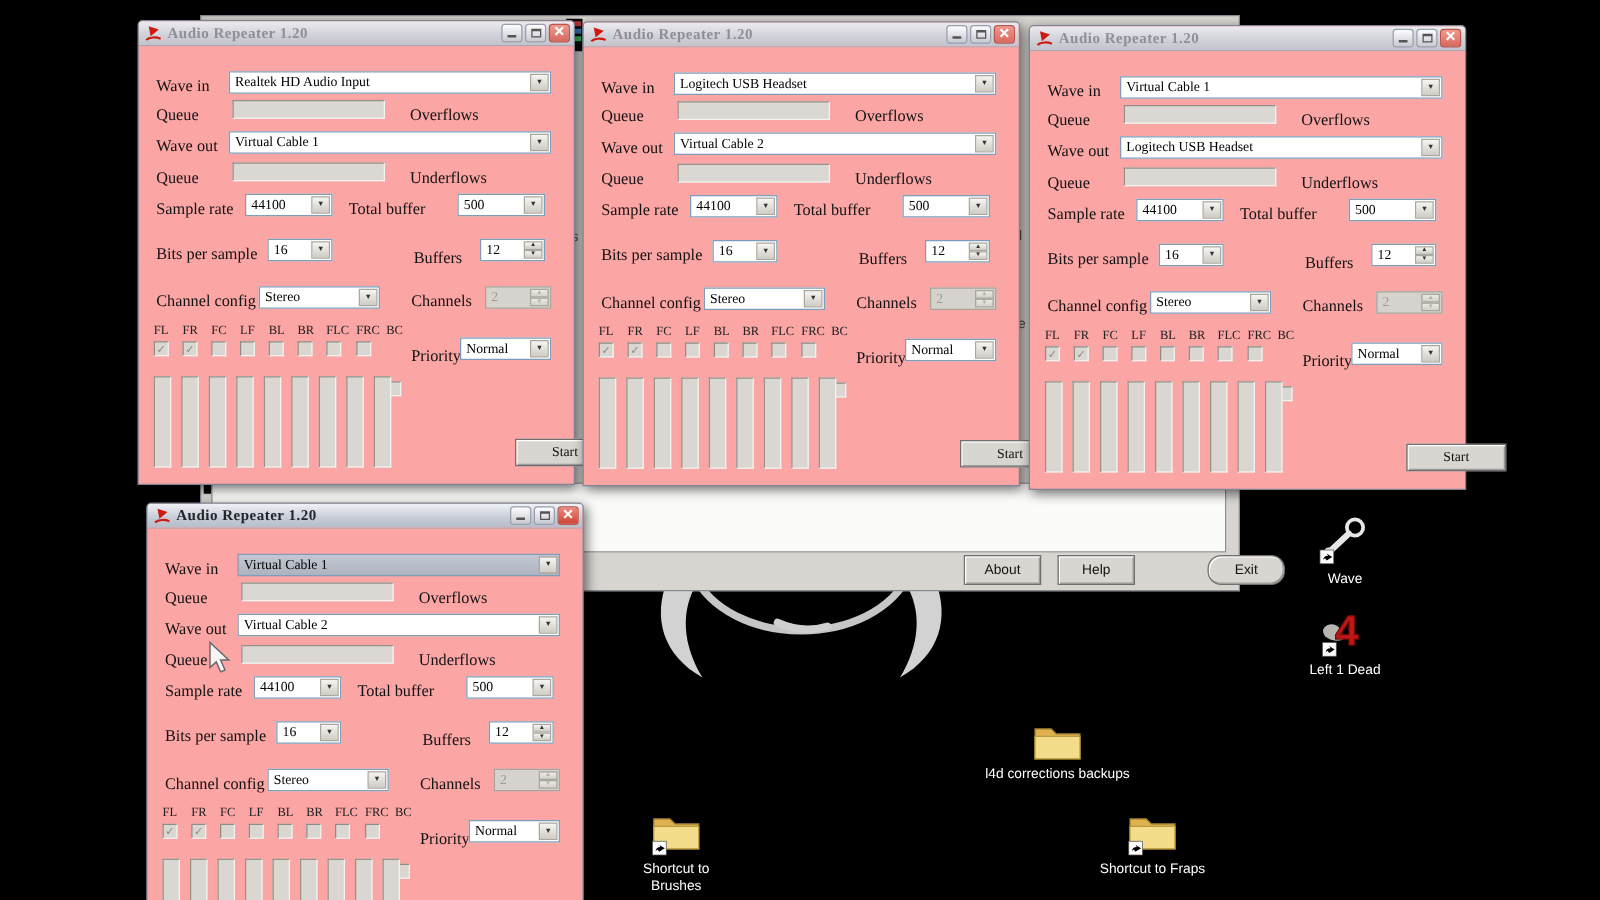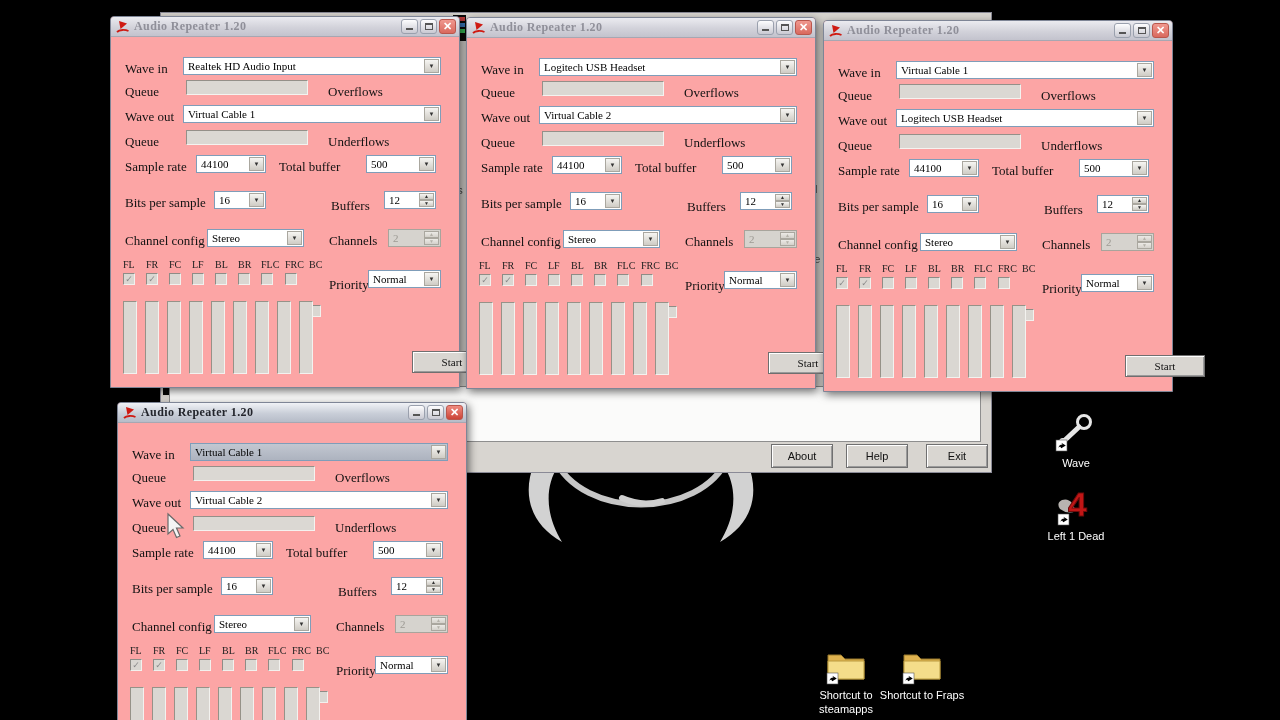--- a/index.html
+++ b/index.html
@@ -14,21 +14,21 @@
 
   
   .bg-dialog { position:absolute; left:160px; top:12px; width:832px; height:461px;
     background:#d8d5d0; border:1px solid #8a8a96; z-index:1; }
   .bg-list { position:absolute; left:8px; top:373px; width:812px; height:56px;
     background:#fbfbfa; border:1px solid #8e8e8e; }
   .bg-btn { position:absolute; top:431px; width:62px; height:24px;
     background:#d9d6d1; border:1px solid #707070; font-size:11px;
     box-shadow: inset 1px 1px 0 #ffffff, inset -1px -1px 0 #9a9a9a;
     display:flex; align-items:center; justify-content:center; color:#111; }
-  .bg-btn.b0 { left:610px; } .bg-btn.b1 { left:685px; } .bg-btn.b2 { left:765px; }
+  .bg-btn.b0 { left:610px; } .bg-btn.b1 { left:685px; } .bg-btn.b2 { left:805px;border-radius:11px; }
   .frag { position:absolute; font-size:11px; color:#4a4a4a; }
   .frag.f0 { left:286px; top:86px; } .frag.f1 { left:287px; top:171px; }
   .frag.f2 { left:648px; top:170px; } .frag.f3 { left:646px; top:240px; }
   .bg-mini-icon { position:absolute; left:292px; top:2px; width:13px; height:26px; background:#0a0a0a; }
   .bg-mini-icon span { display:block; height:4px; margin:2px 1px 0 1px; }
   .bg-mini-icon .s1 { background:#c03a3a; } .bg-mini-icon .s2 { background:#3a7ac0; } .bg-mini-icon .s3 { background:#3ac05a; }
   .bg-chip-black { position:absolute; left:2px; top:370px; width:12px; height:12px; background:#050505; }
   .bg-chip-grey  { position:absolute; left:16px; top:370px; width:14px; height:12px; background:#c2c2c2; border:1px solid #8b8b8b; }
 
   
@@ -711,31 +711,38 @@
   <div class="desk-icon" id="icon-l4d">
     <svg width="48" height="44" viewBox="0 0 48 44">
       <path d="M8 26 q-4 -6 2 -9 q6 -2 10 3 l4 8 q-8 4 -16 -2 z" fill="#b8b4b0"></path>
       <text x="16" y="33" font-family="Liberation Sans, sans-serif" font-size="34" font-weight="bold" fill="#c01616" stroke="#6f0b0b" stroke-width="1">4</text>
       <rect x="6" y="31" width="11" height="11" fill="#fff" stroke="#555" stroke-width="0.6"></rect>
       <path d="M8.5 39.5 q0 -4 4 -4 l-1.2 -1.8 4.5 2.8 -4.5 2.8 -1.2 -1.8 q-1.6 .4 -1.6 2 z" fill="#000"></path>
     </svg>
     <span class="icon-label">Left 1 Dead</span>
   </div>
 
-
-
-  <div class="desk-icon" id="icon-steamapps">
+  <div class="desk-icon" id="icon-backups">
+    <svg width="42" height="34" viewBox="0 0 42 34">
+      <path d="M3 7 h13 l4 4 h19 v20 h-36 z" fill="#dfb24f" stroke="#96772a"></path>
+      <path d="M3 13 h36 v18 h-36 z" fill="#f4dd8a" stroke="#b99a3f"></path>
+    </svg>
+    <span class="icon-label">l4d corrections backups</span>
+  </div>
+
+  <div class="desk-icon" id="icon-brushes">
     <svg width="42" height="38" viewBox="0 0 42 38">
       <path d="M3 7 h13 l4 4 h19 v20 h-36 z" fill="#dfb24f" stroke="#96772a"></path>
       <path d="M3 13 h36 v18 h-36 z" fill="#f4dd8a" stroke="#b99a3f"></path>
       <rect x="2" y="25" width="11" height="11" fill="#fff" stroke="#555" stroke-width="0.6"></rect>
       <path d="M4.5 33.5 q0 -4 4 -4 l-1.2 -1.8 4.5 2.8 -4.5 2.8 -1.2 -1.8 q-1.6 .4 -1.6 2 z" fill="#000"></path>
     </svg>
-    <span class="icon-label">Shortcut to steamapps</span>
-  </div>
+    <span class="icon-label">Shortcut to Brushes</span>
+  </div>
+
 
   <div class="desk-icon" id="icon-fraps">
     <svg width="42" height="38" viewBox="0 0 42 38">
       <path d="M3 7 h13 l4 4 h19 v20 h-36 z" fill="#dfb24f" stroke="#96772a"></path>
       <path d="M3 13 h36 v18 h-36 z" fill="#f4dd8a" stroke="#b99a3f"></path>
       <rect x="2" y="25" width="11" height="11" fill="#fff" stroke="#555" stroke-width="0.6"></rect>
       <path d="M4.5 33.5 q0 -4 4 -4 l-1.2 -1.8 4.5 2.8 -4.5 2.8 -1.2 -1.8 q-1.6 .4 -1.6 2 z" fill="#000"></path>
     </svg>
     <span class="icon-label">Shortcut to Fraps</span>
   </div>

